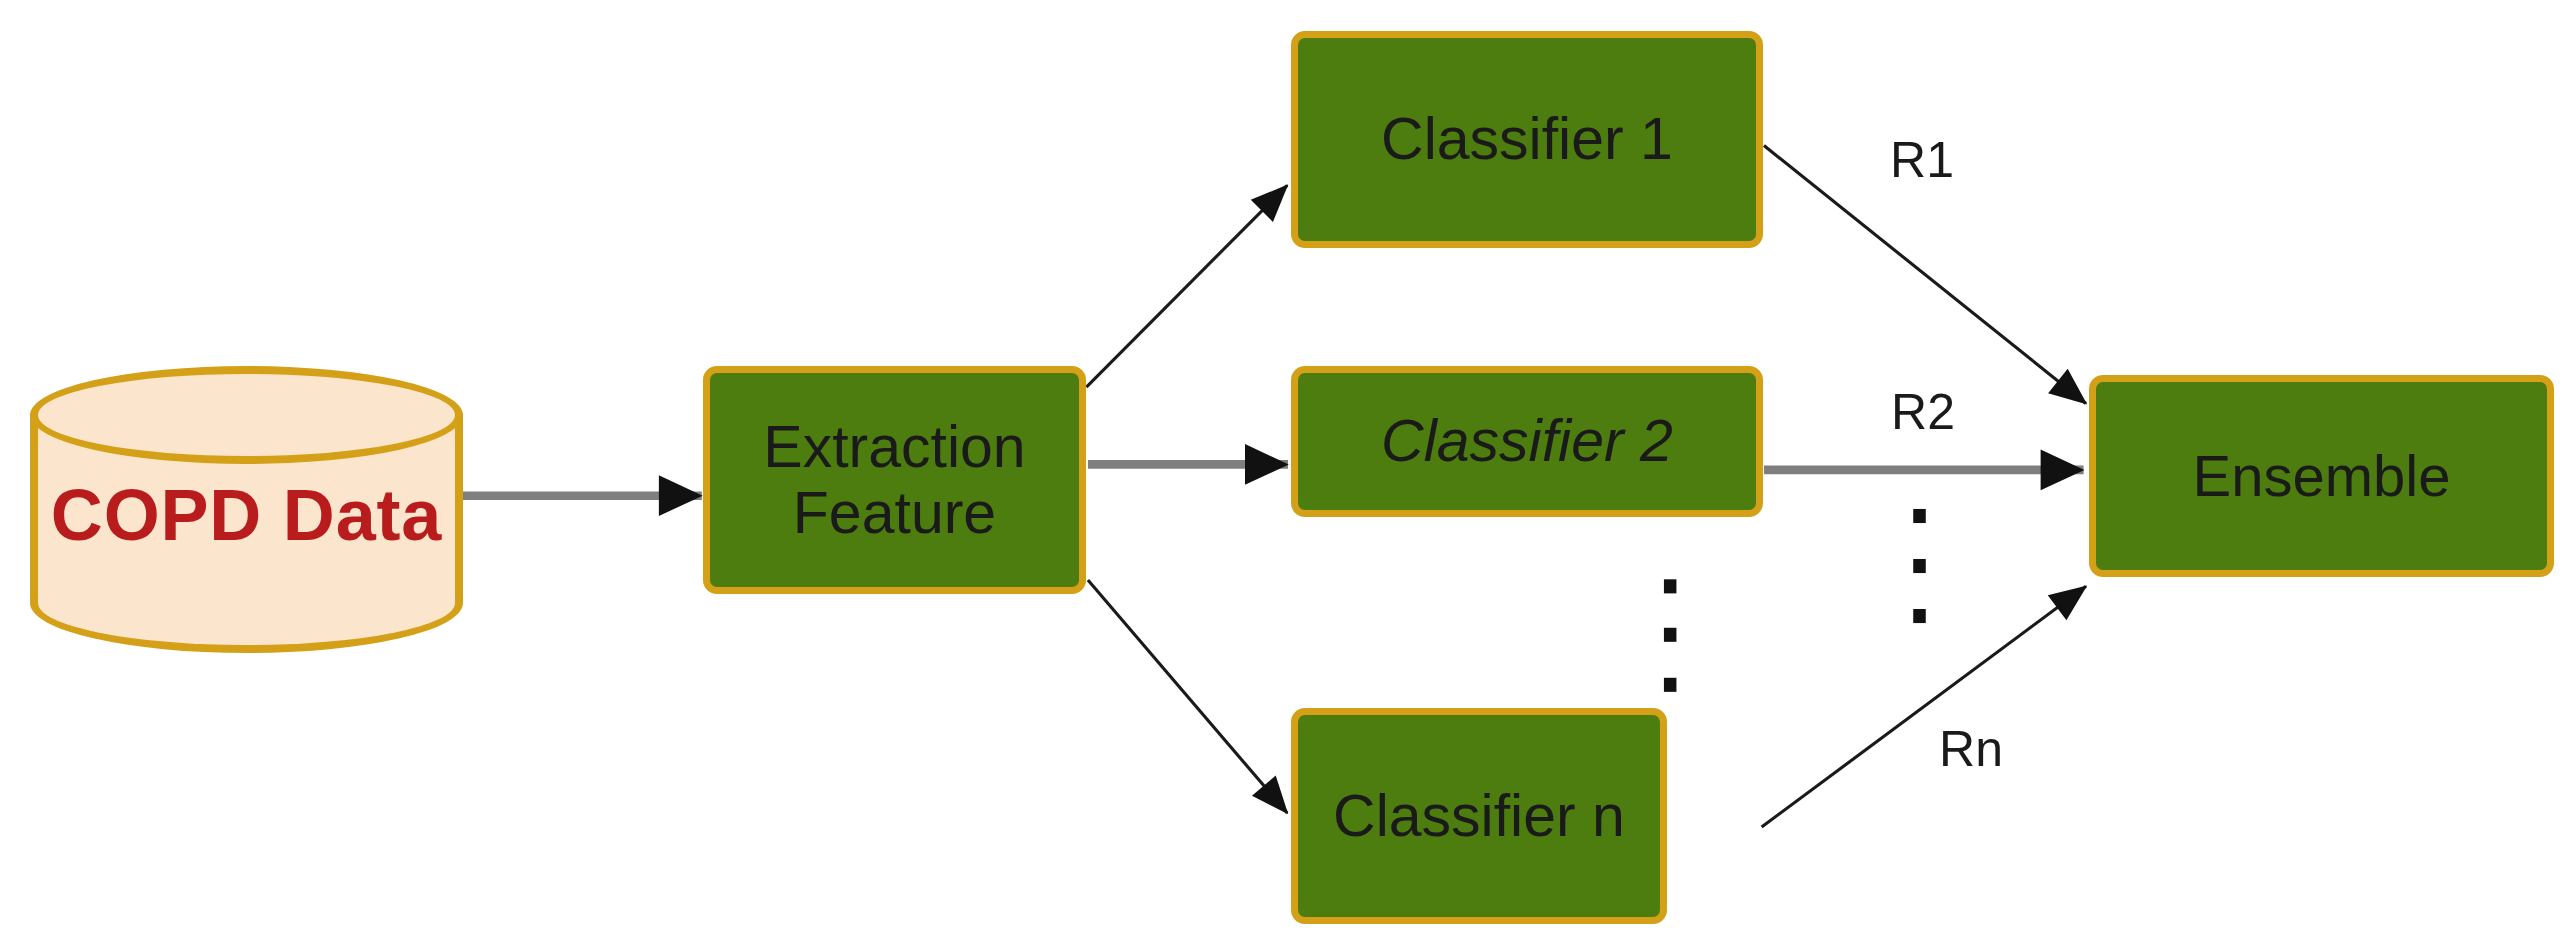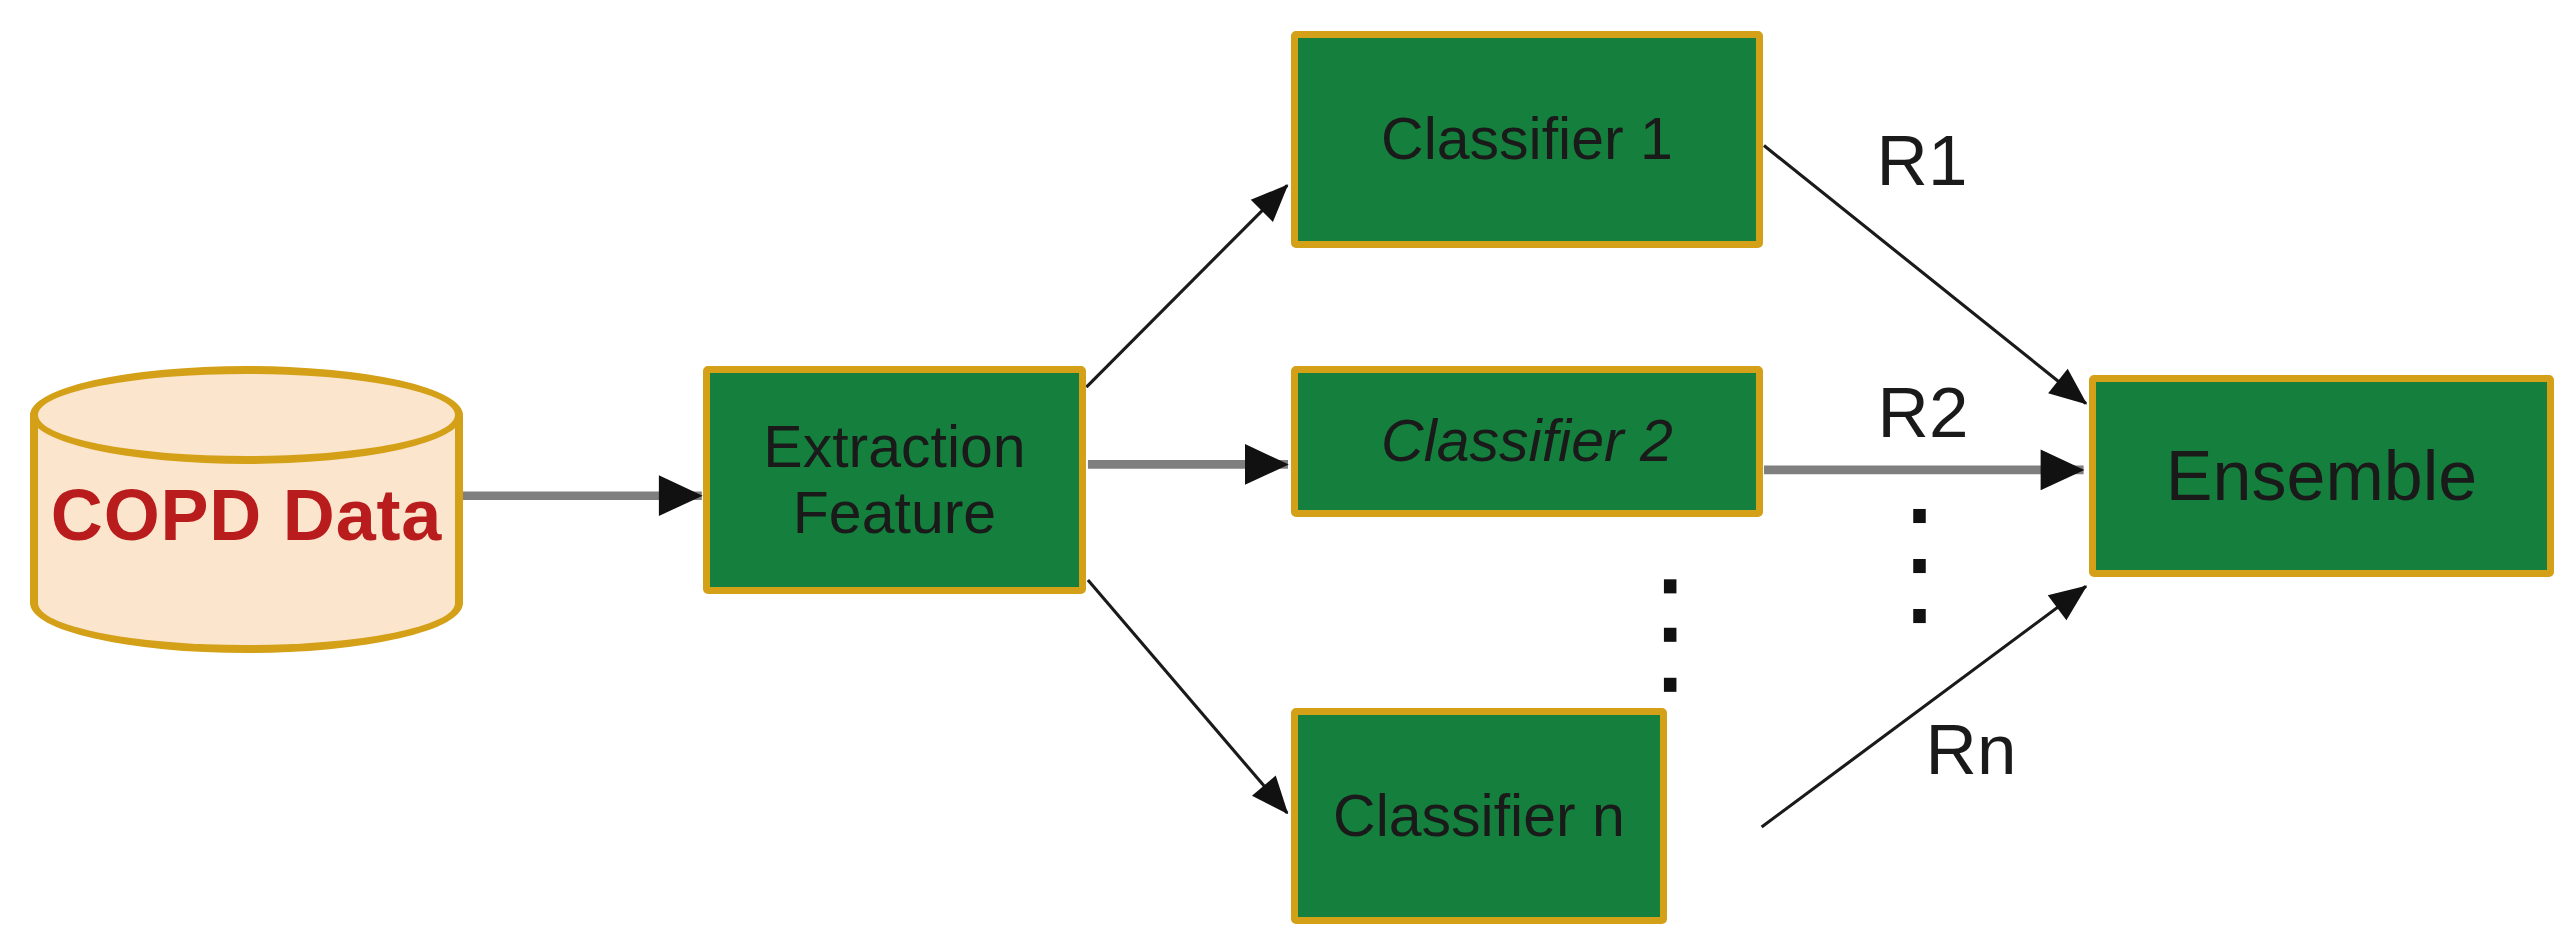--- a/index.html
+++ b/index.html
@@ -18,37 +18,37 @@
   #connector-layer {
     position: absolute;
     left: 0; top: 0;
     width: 2576px;
     height: 939px;
     pointer-events: none;
   }
   .node {
     position: absolute;
     box-sizing: border-box;
-    background: #15803d;
+    background: #4d7c0f;
     border: 7.8px solid #D4A017;
-    border-radius: 5px;
+    border-radius: 14px;
     display: flex;
     align-items: center;
     justify-content: center;
     text-align: center;
     color: #1a1a1a;
     font-size: 59px;
     line-height: 1.12;
     letter-spacing: 0px;
   }
   #node-feature       { left: 703px;  top: 366px; width: 383px; height: 228px; }
   #node-classifier1   { left: 1291px; top: 31px;  width: 472px; height: 217px; }
   #node-classifier2   { left: 1291px; top: 366px; width: 472px; height: 151px; font-style: italic; }
   #node-classifiern   { left: 1291px; top: 708px; width: 376px; height: 216px; }
-  #node-ensemble      { left: 2089px; top: 375px; width: 465px; height: 202px; font-size: 70px; }
+  #node-ensemble      { left: 2089px; top: 375px; width: 465px; height: 202px; font-size: 58px; }
 
   
   #node-copd {
     position: absolute;
     left: 30px; top: 366px;
     width: 433px; height: 288px;
   }
   .cyl-body {
     position: absolute;
     left: 0; top: 49px;
@@ -79,21 +79,21 @@
     z-index: 3;
     color: #b91c1c;
     font-size: 72px;
     font-weight: bold;
     letter-spacing: 0.8px;
   }
   .edge-label {
     position: absolute;
     transform: translate(-50%, -50%);
     color: #1a1a1a;
-    font-size: 71px;
+    font-size: 50px;
     white-space: nowrap;
   }
   #edge-label-r1 { left: 1922px; top: 160px; }
   #edge-label-r2 { left: 1923px; top: 412px; }
   #edge-label-rn { left: 1927px; top: 749px; margin-left: 44px; }
 </style>
 </head>
 <body>
 
 <div id="canvas">

